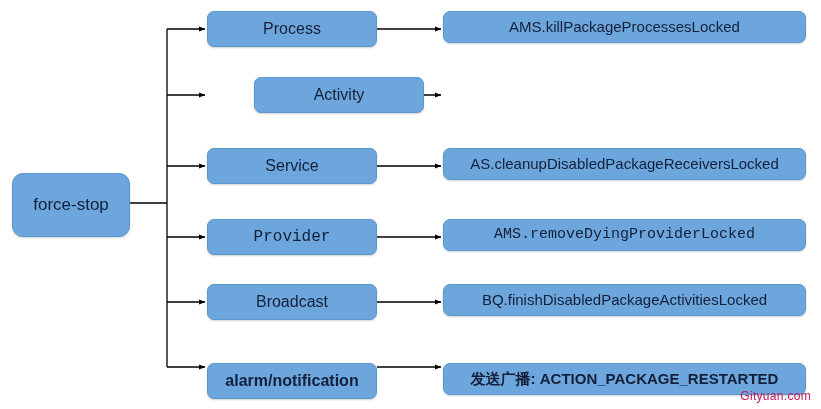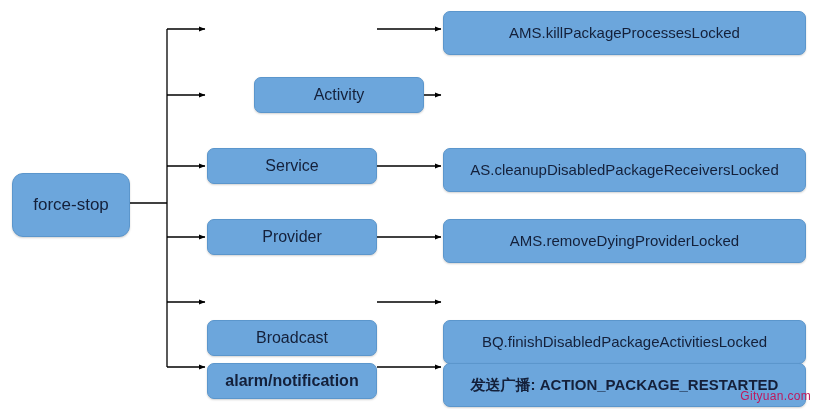--- a/index.html
+++ b/index.html
@@ -52,29 +52,29 @@
   .node-mid {
     left: 207px;
     width: 170px;
     height: 36px;
     border-radius: 7px;
     font-size: 16px;
   }
   .node-leaf {
     left: 443px;
     width: 363px;
-    height: 44px;
+    height: 32px;
     border-radius: 7px;
     font-size: 15px;
   }
   .row-1 { top: 11px; }
   .row-2 { top: 77px; margin-left: 47px; }
   .row-3 { top: 148px; text-align: center; }
-  .row-4 { top: 219px; }
-  .row-5 { top: 284px; margin-top: 36px; }
+  .row-4 { top: 219px; font-family: Liberation Mono, monospace; }
+  .row-5 { top: 284px; }
   .row-6 { top: 363px; font-weight: bold; }
   .watermark {
     position: absolute;
     right: 10px;
     bottom: 6px;
     font-size: 12px;
     color: #be185d;
     letter-spacing: 0.3px;
   }
 </style>
@@ -104,20 +104,21 @@
     <path d="M377,29 L441,29" stroke="#000000" stroke-width="1.3" fill="none" marker-end="url(#arrow)"></path>
     <path d="M377,95 L441,95" stroke="#000000" stroke-width="1.3" fill="none" marker-end="url(#arrow)"></path>
     <path d="M377,166 L441,166" stroke="#000000" stroke-width="1.3" fill="none" marker-end="url(#arrow)"></path>
     <path d="M377,237 L441,237" stroke="#000000" stroke-width="1.3" fill="none" marker-end="url(#arrow)"></path>
     <path d="M377,302 L441,302" stroke="#000000" stroke-width="1.3" fill="none" marker-end="url(#arrow)"></path>
     <path d="M377,367 L441,367" stroke="#000000" stroke-width="1.3" fill="none" marker-end="url(#arrow)"></path>
   </svg>
 
   <div class="node node-root">force-stop</div>
 
+  <div class="node node-mid row-1">Process</div>
   <div class="node node-mid row-2">Activity</div>
   <div class="node node-mid row-3">Service</div>
   <div class="node node-mid row-4">Provider</div>
   <div class="node node-mid row-5">Broadcast</div>
   <div class="node node-mid row-6">alarm/notification</div>
 
   <div class="node node-leaf row-1">AMS.killPackageProcessesLocked</div>
   <div class="node node-leaf row-3">AS.cleanupDisabledPackageReceiversLocked</div>
   <div class="node node-leaf row-4">AMS.removeDyingProviderLocked</div>
   <div class="node node-leaf row-5">BQ.finishDisabledPackageActivitiesLocked</div>

